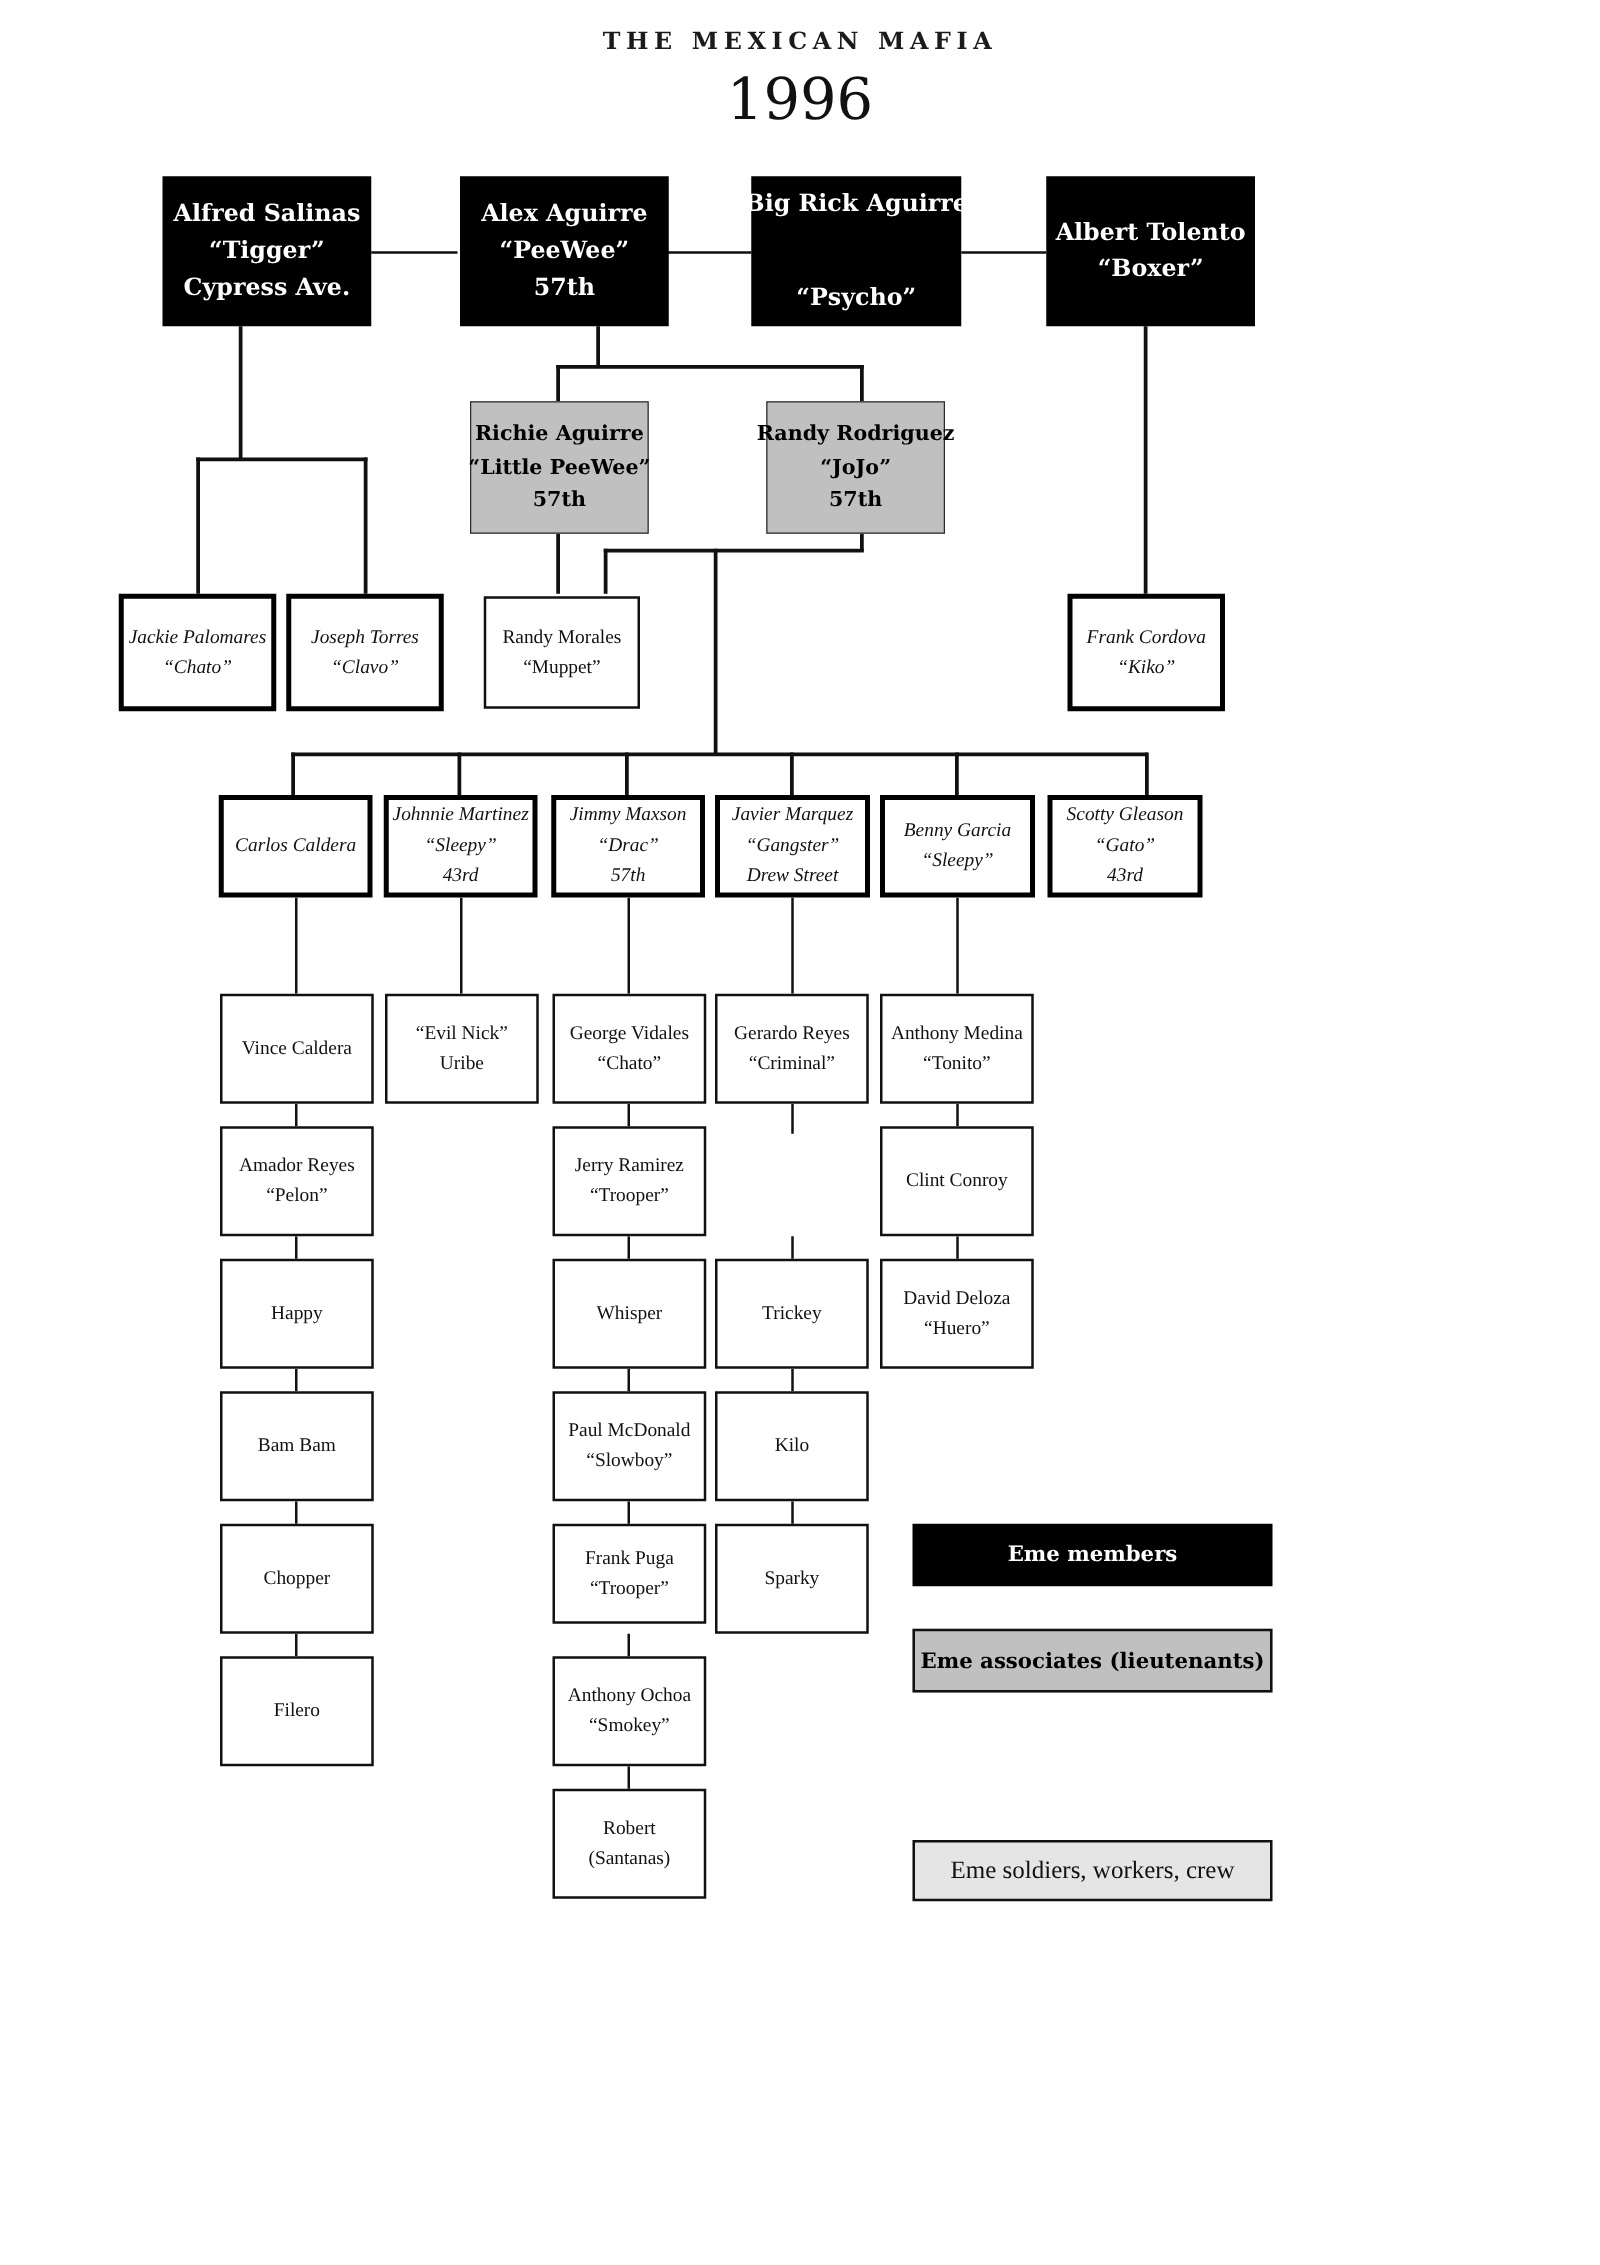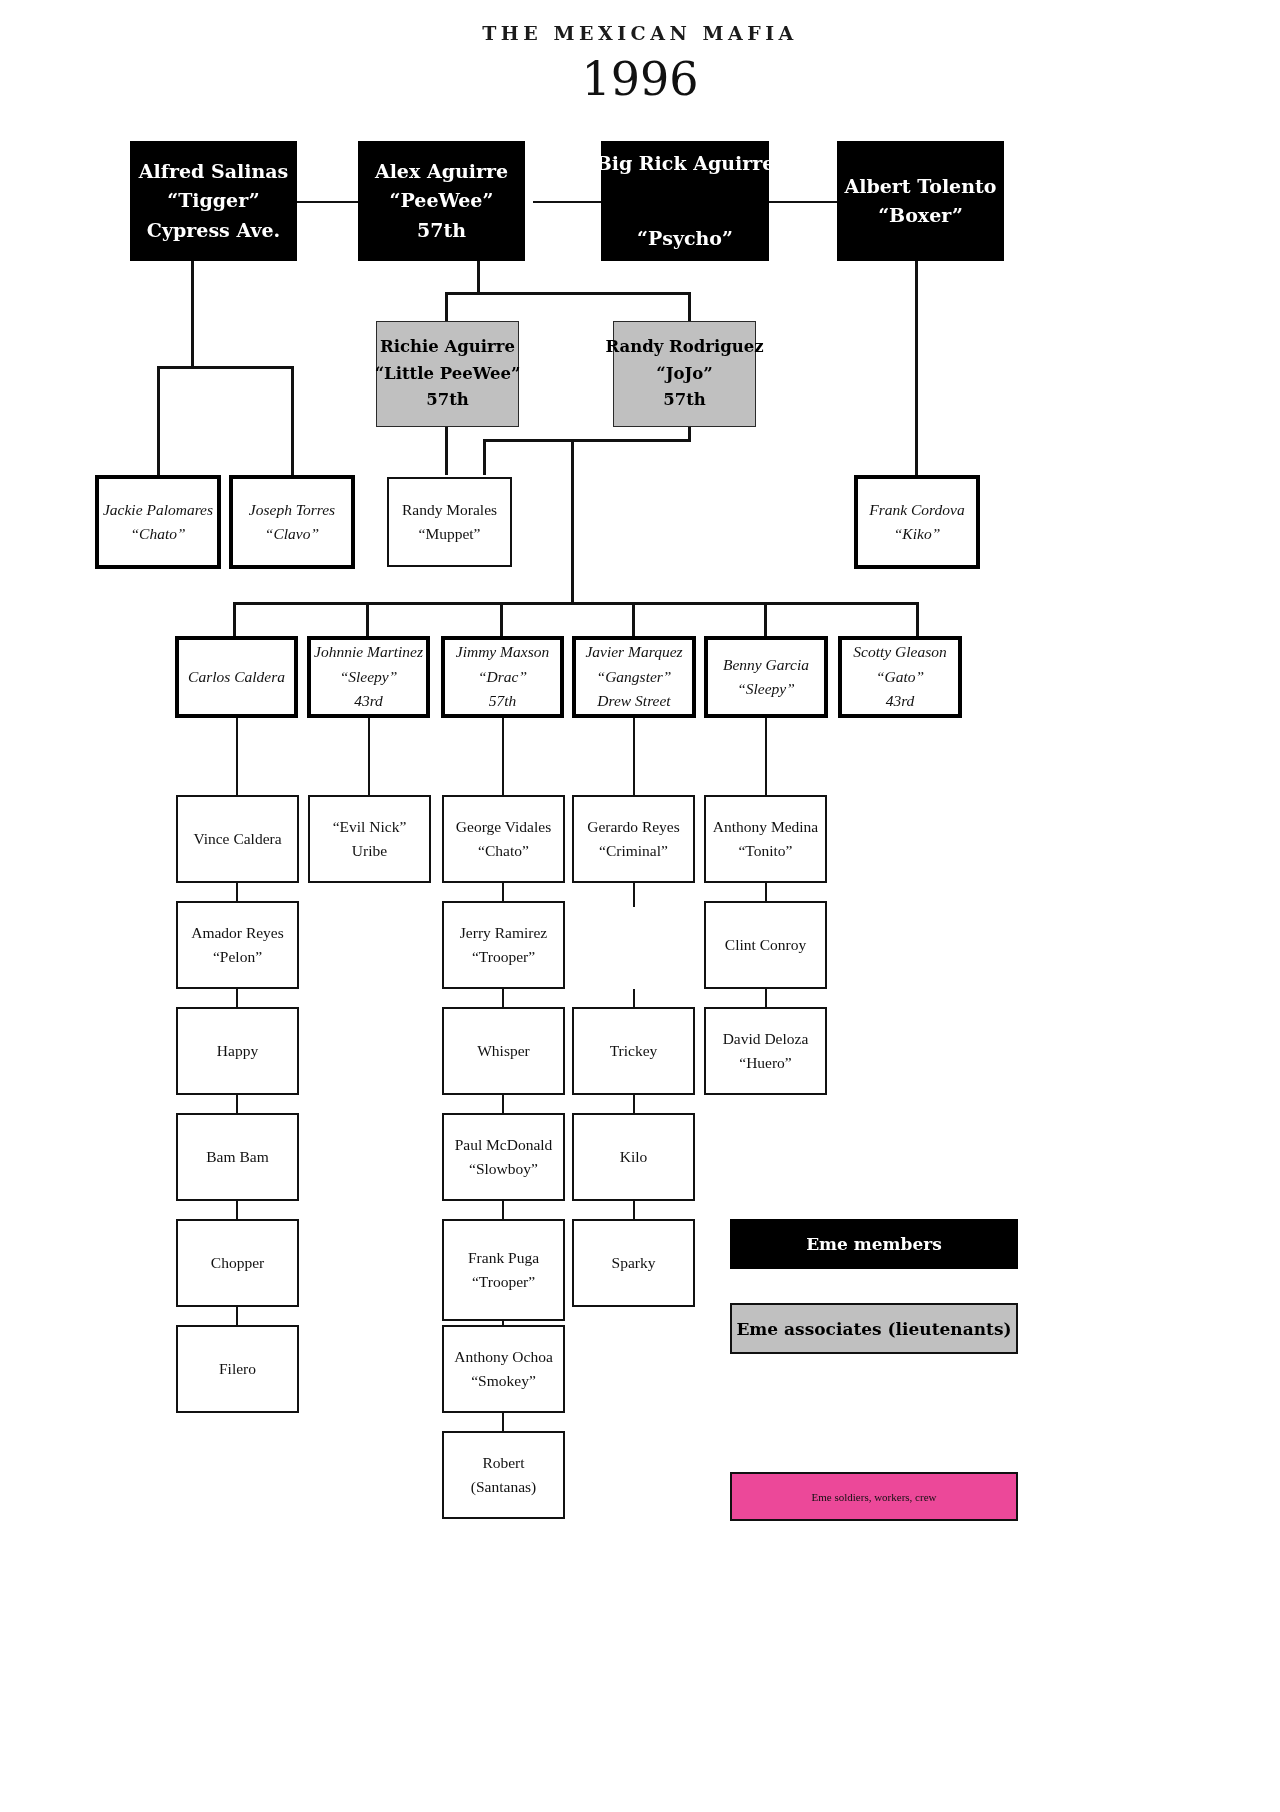--- a/index.html
+++ b/index.html
@@ -139,24 +139,24 @@
     font-family: "DejaVu Serif", "Liberation Serif", serif;
   }
   .legend-item.associate {
     background: #ffffff;
     color: #111111;
     border: 4px solid #000000;
     font-style: italic;
     font-size: 17px;
   }
   .legend-item.soldier {
-    background: #ec4899;
+    background: #e5e5e5;
     color: #111111;
     border: 2px solid #111111;
-    font-size: 11px;
+    font-size: 20px;
     justify-content: center;
   }
 </style>
 </head>
 <body>
 
 <div id="chart">
 
   <div class="title-main">THE MEXICAN MAFIA</div>
   <div class="title-year">1996</div>
@@ -216,21 +216,21 @@
   <div class="ln v" style="left:633px; top:1201px; width:2px; height:24px;"></div>
 
   <div class="ln v" style="left:765px; top:883px; width:2px; height:24px;"></div>
   <div class="ln v" style="left:765px; top:989px; width:2px; height:24px;"></div>
 
   <div class="node member" style="left:130px; top:141px; width:167px; height:120px;">
     <span class="ln1">Alfred Salinas</span>
     <span class="ln2">“Tigger”</span>
     <span class="ln3">Cypress Ave.</span>
   </div>
-  <div class="node member" style="left:358px; top:141px; width:167px; height:120px;">
+  <div class="node member" style="left:368px; top:141px; width:167px; height:120px;">
     <span class="ln1">Alex Aguirre</span>
     <span class="ln2">“PeeWee”</span>
     <span class="ln3">57th</span>
   </div>
   <div class="node member" style="left:601px; top:141px; width:168px; height:120px;gap:46px;">
     <span class="ln1">Big Rick Aguirre</span>
     <span class="ln2">“Psycho”</span>
   </div>
   <div class="node member" style="left:837px; top:141px; width:167px; height:120px;">
     <span class="ln1">Albert Tolento</span>
@@ -346,21 +346,21 @@
     <span class="ln1">Paul McDonald</span>
     <span class="ln2">“Slowboy”</span>
   </div>
   <div class="node soldier" style="left:572px; top:1113px; width:123px; height:88px;">
     <span class="ln1">Kilo</span>
   </div>
 
   <div class="node soldier" style="left:176px; top:1219px; width:123px; height:88px;">
     <span class="ln1">Chopper</span>
   </div>
-  <div class="node soldier" style="left:442px; top:1219px; width:123px; height:102px;">
+  <div class="node soldier" style="left:442px; top:1219px; width:123px; height:80px;">
     <span class="ln1">Frank Puga</span>
     <span class="ln2">“Trooper”</span>
   </div>
   <div class="node soldier" style="left:572px; top:1219px; width:123px; height:88px;">
     <span class="ln1">Sparky</span>
   </div>
 
   <div class="node soldier" style="left:176px; top:1325px; width:123px; height:88px;">
     <span class="ln1">Filero</span>
   </div>

